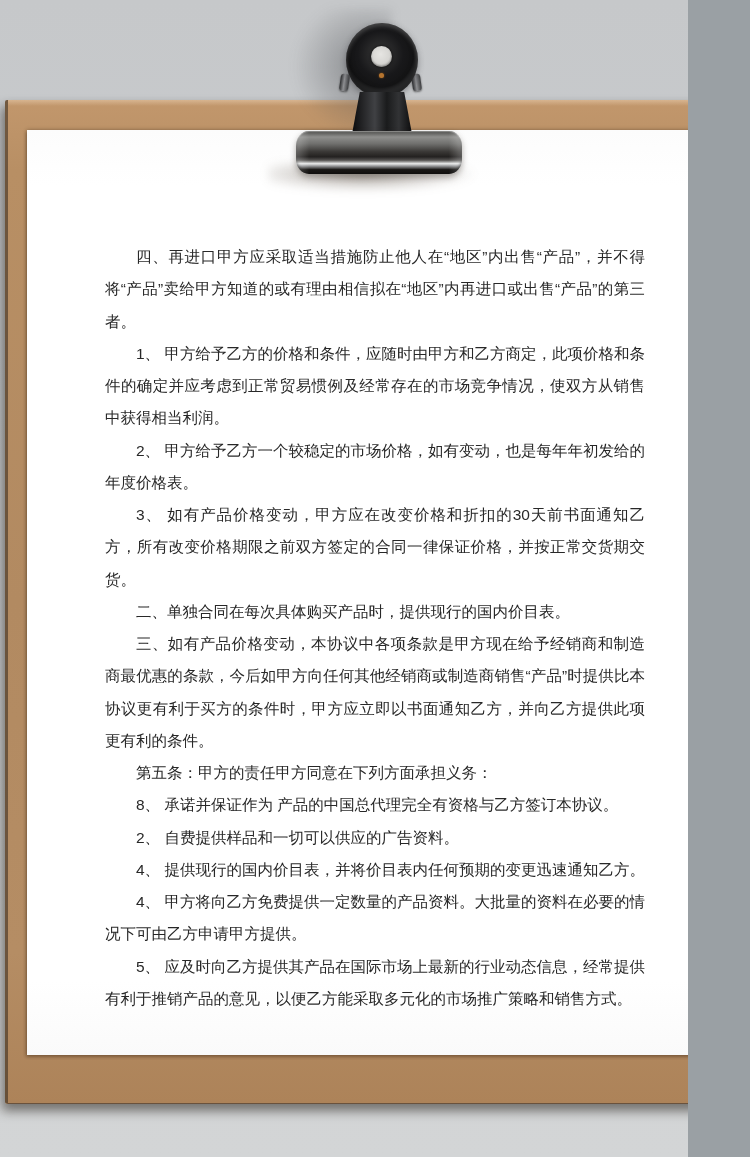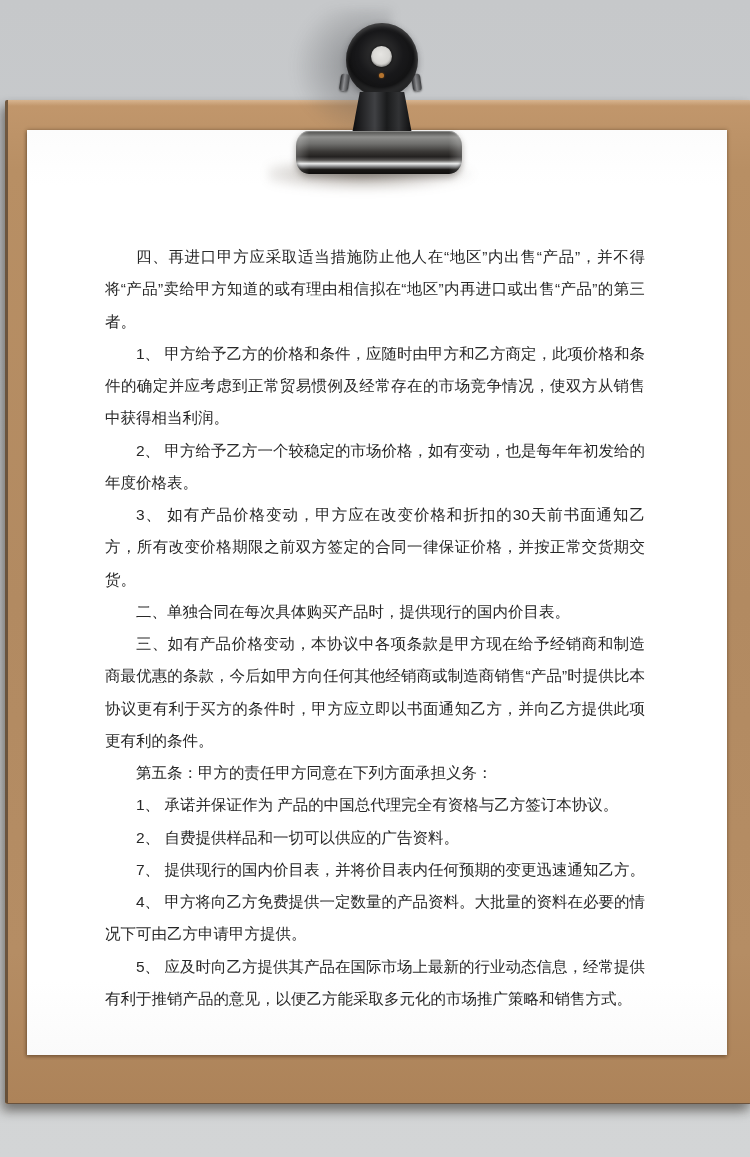--- a/index.html
+++ b/index.html
@@ -1,18 +1,18 @@
 <!DOCTYPE html>
 <html><head>
 <meta charset="utf-8">
 <style>
   html,body{margin:0;padding:0;background:#9aa0a4;}
   .scene{
     position:relative;
-    width:750px;height:1157px;
+    width:688px;height:1157px;
     overflow:hidden;
     font-family:"Liberation Sans", sans-serif;
   }
   
   .wall{
     position:absolute;inset:0;
     background:linear-gradient(180deg,#c6c8ca 0%,#c9cccf 35%,#d0d2d4 70%,#d3d5d6 100%);
   }
   
   .board{
@@ -108,23 +108,23 @@
 
   <div class="paper">
     <div class="doc-text">
       <p>四、再进口甲方应采取适当措施防止他人在“地区”内出售“产品”，并不得将“产品”卖给甲方知道的或有理由相信拟在“地区”内再进口或出售“产品”的第三者。</p>
       <p>1、 甲方给予乙方的价格和条件，应随时由甲方和乙方商定，此项价格和条件的确定并应考虑到正常贸易惯例及经常存在的市场竞争情况，使双方从销售中获得相当利润。</p>
       <p>2、 甲方给予乙方一个较稳定的市场价格，如有变动，也是每年年初发给的年度价格表。</p>
       <p>3、 如有产品价格变动，甲方应在改变价格和折扣的30天前书面通知乙方，所有改变价格期限之前双方签定的合同一律保证价格，并按正常交货期交货。</p>
       <p>二、单独合同在每次具体购买产品时，提供现行的国内价目表。</p>
       <p>三、如有产品价格变动，本协议中各项条款是甲方现在给予经销商和制造商最优惠的条款，今后如甲方向任何其他经销商或制造商销售“产品”时提供比本协议更有利于买方的条件时，甲方应立即以书面通知乙方，并向乙方提供此项更有利的条件。</p>
       <p>第五条：甲方的责任甲方同意在下列方面承担义务：</p>
-      <p>1、 承诺并保证作为 产品的中国总代理完全有资格与乙方签订本协议。</p>
+      <p>8、 承诺并保证作为 产品的中国总代理完全有资格与乙方签订本协议。</p>
       <p>2、 自费提供样品和一切可以供应的广告资料。</p>
-      <p>7、 提供现行的国内价目表，并将价目表内任何预期的变更迅速通知乙方。</p>
+      <p>4、 提供现行的国内价目表，并将价目表内任何预期的变更迅速通知乙方。</p>
       <p>4、 甲方将向乙方免费提供一定数量的产品资料。大批量的资料在必要的情况下可由乙方申请甲方提供。</p>
       <p>5、 应及时向乙方提供其产品在国际市场上最新的行业动态信息，经常提供有利于推销产品的意见，以便乙方能采取多元化的市场推广策略和销售方式。</p>
     </div>
   </div>
 
   <div class="clip-wall-shadow"></div>
   <div class="clip-bar-shadow"></div>
   <div class="clip-lever-left"></div>
   <div class="clip-lever-right"></div>
   <div class="clip-ring">

